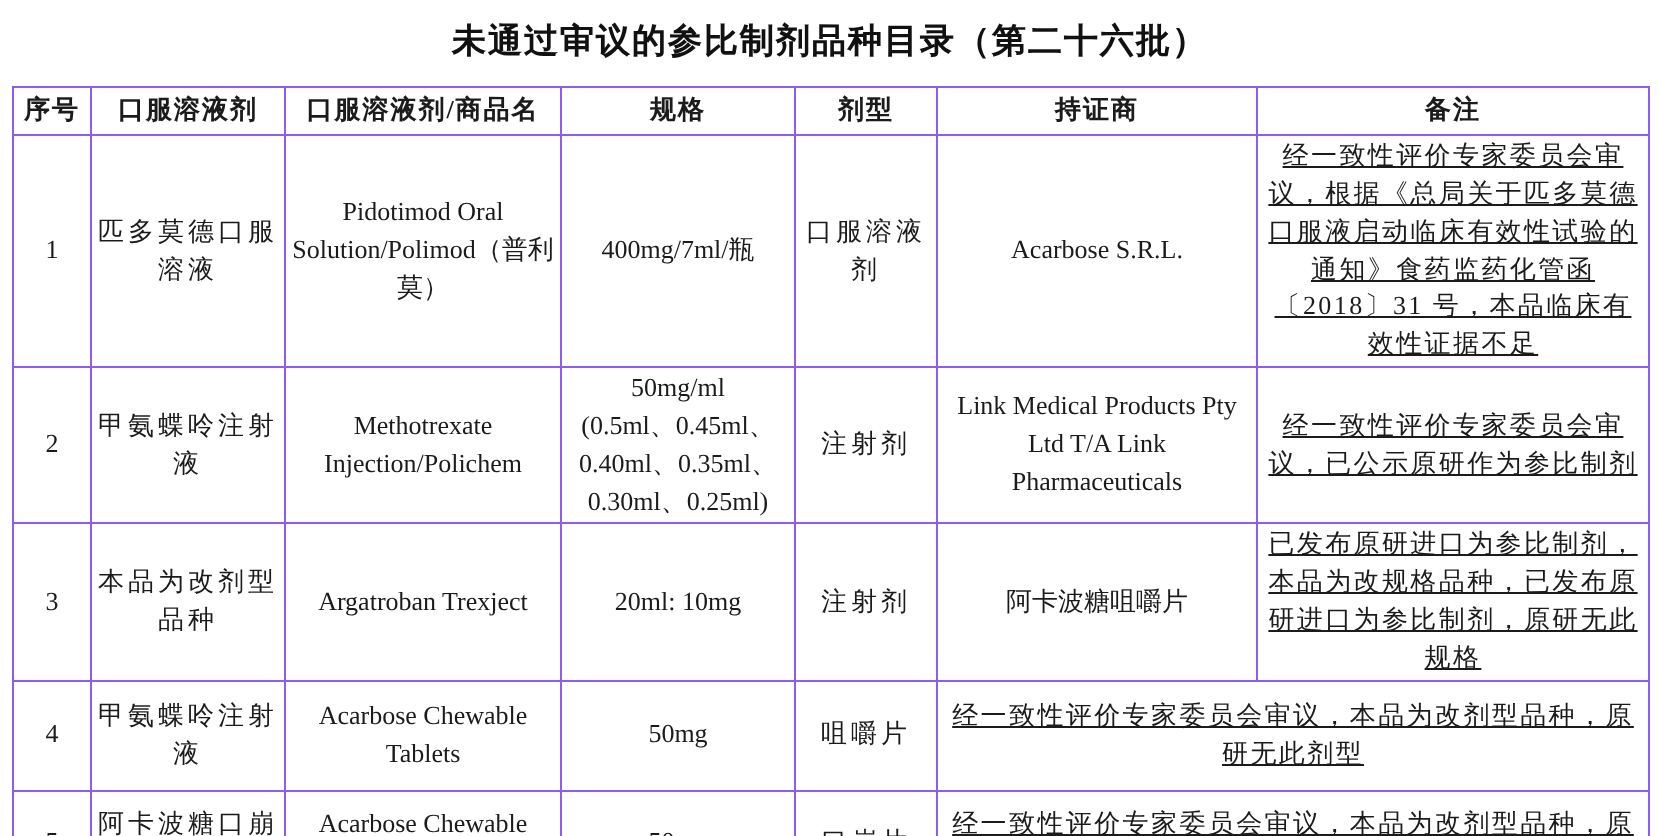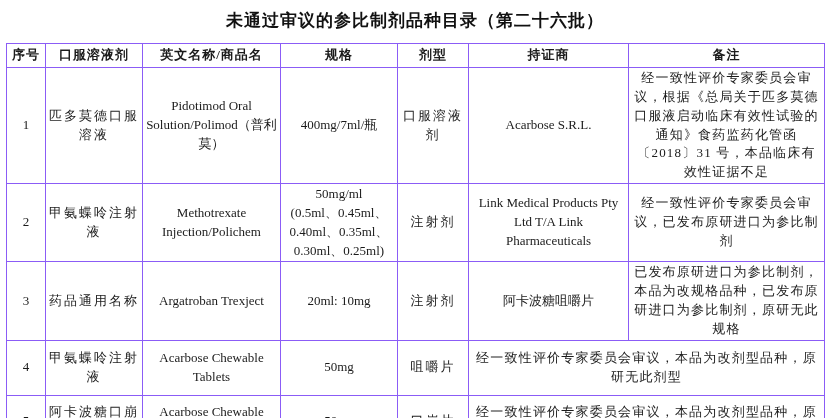--- a/index.html
+++ b/index.html
@@ -35,21 +35,21 @@
     line-height:1.45;
     overflow:hidden;
     word-wrap:break-word;
   }
   table.doc th{
     font-weight:bold;
     letter-spacing:1px;
     font-size:13px;
   }
   .cn{letter-spacing:2px;}
-  .remark{letter-spacing:1.2px;line-height:1.5;}
+  .remark{letter-spacing:1.2px;line-height:1.5;text-decoration:underline;}
   .spec{white-space:pre-line;}
   tr.hr{height:24px;}
   tr.r1{height:99px;}
   tr.r2{height:67px;}
   tr.r3{height:68px;}
   tr.r4{height:55px;}
   tr.r5{height:53px;}
   col.c1{width:39px;}
   col.c2{width:97px;}
   col.c3{width:138px;}
@@ -71,21 +71,21 @@
         <col class="c3">
         <col class="c4">
       <col class="c5">
         <col class="c6">
         <col class="c7">
     </colgroup>
     <thead>
       <tr class="hr">
         <th>序号</th>
         <th>口服溶液剂</th>
-        <th>英文名称/商品名</th>
+        <th>口服溶液剂/商品名</th>
         <th>规格</th>
         <th>剂型</th>
         <th>持证商</th>
         <th>备注</th>
       </tr>
     </thead>
     <tbody>
       <tr class="r1">
         <td>1</td>
         <td class="cn">匹多莫德口服溶液</td>
@@ -96,25 +96,25 @@
         <td class="remark">经一致性评价专家委员会审议，根据《总局关于匹多莫德口服液启动临床有效性试验的通知》食药监药化管函〔2018〕31 号，本品临床有效性证据不足</td>
       </tr>
       <tr class="r2">
         <td>2</td>
         <td class="cn">甲氨蝶呤注射液</td>
         <td>Methotrexate Injection/Polichem</td>
         <td class="spec">50mg/ml
 (0.5ml、0.45ml、0.40ml、0.35ml、0.30ml、0.25ml)</td>
         <td class="cn">注射剂</td>
         <td>Link Medical Products Pty Ltd T/A Link Pharmaceuticals</td>
-        <td class="remark">经一致性评价专家委员会审议，已发布原研进口为参比制剂</td>
+        <td class="remark">经一致性评价专家委员会审议，已公示原研作为参比制剂</td>
       </tr>
       <tr class="r3">
         <td>3</td>
-        <td class="cn">药品通用名称</td>
+        <td class="cn">本品为改剂型品种</td>
         <td>Argatroban Trexject</td>
         <td class="spec">20ml: 10mg</td>
         <td class="cn">注射剂</td>
         <td>阿卡波糖咀嚼片</td>
         <td class="remark">已发布原研进口为参比制剂，本品为改规格品种，已发布原研进口为参比制剂，原研无此规格</td>
       </tr>
       <tr class="r4">
         <td>4</td>
         <td class="cn">甲氨蝶呤注射液</td>
         <td>Acarbose Chewable Tablets</td>

